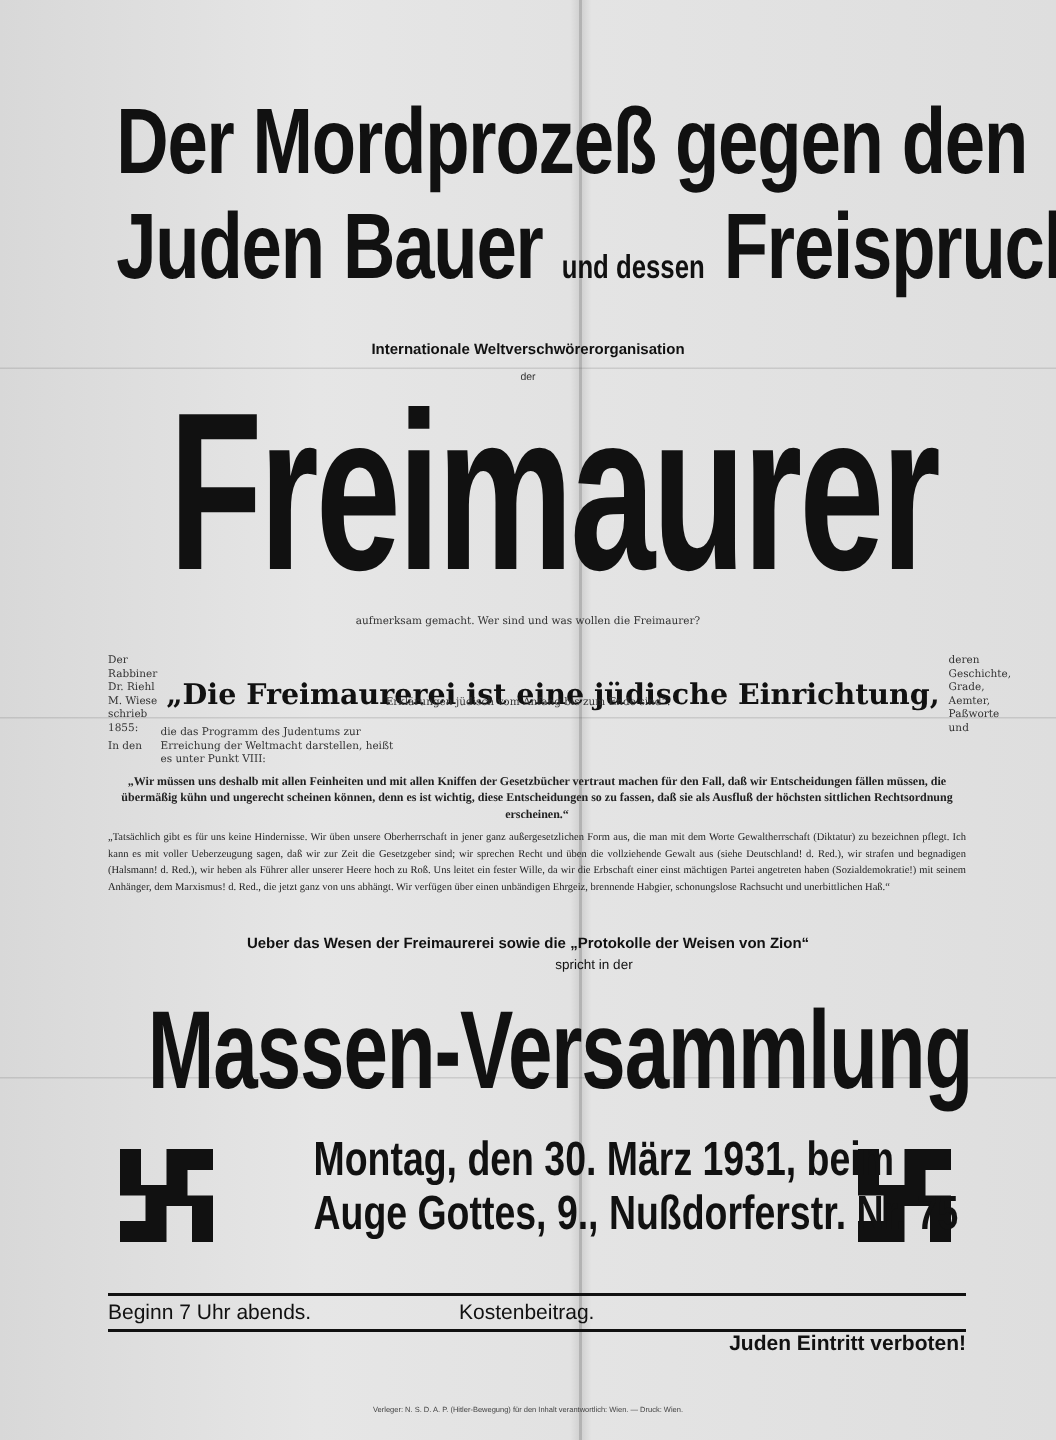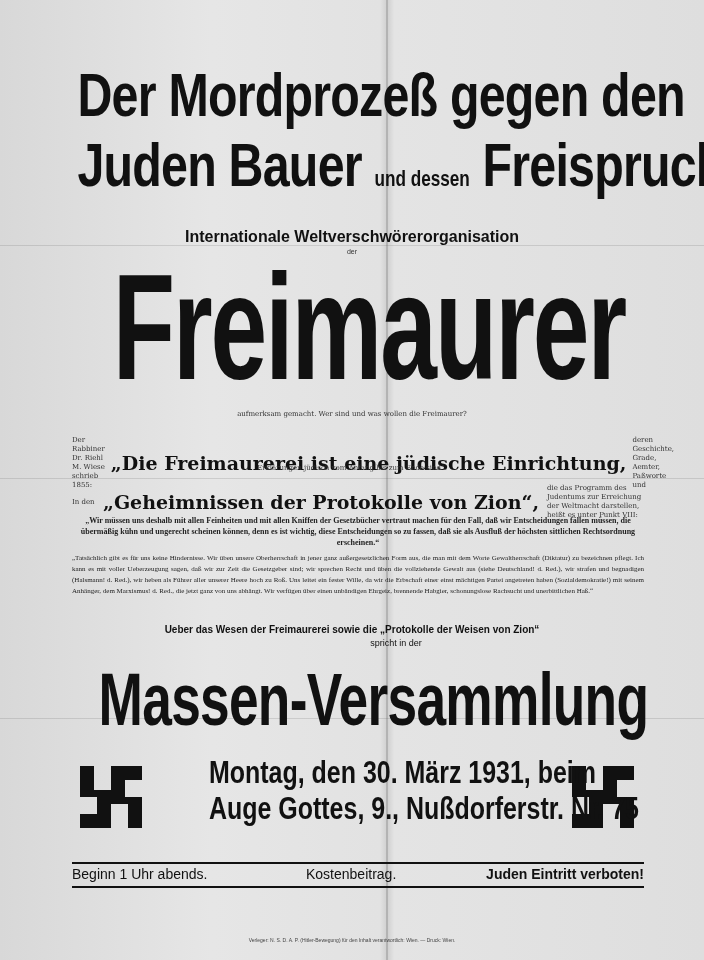--- a/index.html
+++ b/index.html
@@ -6,21 +6,21 @@
   body{width:704px;height:960px;background:#dcdcdc;font-family:"Liberation Sans",sans-serif;color:#111;overflow:hidden;}
   .sheet{position:relative;width:704px;height:960px;background:linear-gradient(90deg,#d8d8d8 0%,#e6e6e6 30%,#e2e2e2 54%,#cfcfcf 55%,#e4e4e4 56%,#dedede 100%);}
   .fold-v{position:absolute;left:386px;top:0;width:2px;height:960px;background:rgba(90,90,90,.25);}
   .fold-h{position:absolute;left:0;width:704px;height:1px;background:rgba(90,90,90,.18);}
   .c{position:absolute;left:0;width:704px;text-align:center;}
   .cond{font-family:"Liberation Sans Narrow","Liberation Sans",sans-serif;font-weight:bold;transform-origin:center;}
   .h1{top:62px;font-size:62px;letter-spacing:-1px;transform:scaleX(.78);white-space:nowrap;line-height:66px;}
   .h2{top:132px;font-size:62px;letter-spacing:-1px;transform:scaleX(.78);white-space:nowrap;line-height:66px;}
   .h2 .small{font-size:22px;letter-spacing:0;}
   .tiny{font-size:7px;color:#333;font-family:"DejaVu Serif",serif;}
-  .org{top:228px;font-size:16px;font-weight:bold;}
+  .org{top:228px;font-size:10px;font-weight:bold;}
   .der{top:248px;font-size:7px;color:#333;}
   .freimaurer{top:252px;font-size:150px;font-weight:bold;transform:scaleX(.68);letter-spacing:-3px;line-height:150px;white-space:nowrap;}
   .frak{font-family:"DejaVu Serif",serif;font-weight:bold;}
   .row{position:absolute;display:flex;align-items:center;}
   .small7{font-size:7px;line-height:9px;color:#333;font-family:"DejaVu Serif",serif;}
   .para{font-size:8px;line-height:11px;font-family:Liberation Serif, serif;color:#222;}
   .massen{top:660px;font-size:74px;font-weight:bold;transform:scaleX(.72);letter-spacing:-1px;white-space:nowrap;line-height:80px;}
   .event{position:absolute;left:165px;width:400px;text-align:center;font-size:32px;font-weight:bold;transform:scaleX(.78);transform-origin:center;white-space:nowrap;line-height:36px;}
   .swastika{position:absolute;width:62px;height:62px;}
   .rule{position:absolute;left:72px;width:572px;height:2px;background:#111;}
@@ -51,21 +51,20 @@
 
   <div class="row" style="left:72px;top:436px;width:580px;">
     <div class="small7" style="width:85px">Der Rabbiner Dr. Riehl M. Wiese schrieb 1855:</div>
     <div class="frak" style="font-size:19px;white-space:nowrap;margin:0 6px">„Die Freimaurerei ist eine jüdische Einrichtung,</div>
     <div class="small7" style="width:85px">deren Geschichte, Grade, Aemter, Paßworte und</div>
   </div>
   <div class="c tiny" style="top:464px">Erklärungen jüdisch vom Anfang bis zum Ende sind“.</div>
 
   <div class="row" style="left:72px;top:484px;width:580px;">
     <div class="small7" style="width:35px">In den</div>
-    <div class="frak" style="font-size:19px;white-space:nowrap;margin:0 8px">„Geheimnissen der Protokolle von Zion“,</div>
     <div class="small7" style="width:160px">die das Programm des Judentums zur Erreichung der Weltmacht darstellen, heißt es unter Punkt VIII:</div>
   </div>
   <div class="para" style="position:absolute;left:72px;top:515px;width:572px;text-align:center;font-weight:bold;">„Wir müssen uns deshalb mit allen Feinheiten und mit allen Kniffen der Gesetzbücher vertraut machen für den Fall, daß wir Entscheidungen fällen müssen, die übermäßig kühn und ungerecht scheinen können, denn es ist wichtig, diese Entscheidungen so zu fassen, daß sie als Ausfluß der höchsten sittlichen Rechtsordnung erscheinen.“</div>
 
   <div class="para" style="position:absolute;left:72px;top:553px;width:572px;text-align:justify;font-size:7px;line-height:11px;">„Tatsächlich gibt es für uns keine Hindernisse. Wir üben unsere Oberherrschaft in jener ganz außergesetzlichen Form aus, die man mit dem Worte Gewaltherrschaft (Diktatur) zu bezeichnen pflegt. Ich kann es mit voller Ueberzeugung sagen, daß wir zur Zeit die Gesetzgeber sind; wir sprechen Recht und üben die vollziehende Gewalt aus (siehe Deutschland! d. Red.), wir strafen und begnadigen (Halsmann! d. Red.), wir heben als Führer aller unserer Heere hoch zu Roß. Uns leitet ein fester Wille, da wir die Erbschaft einer einst mächtigen Partei angetreten haben (Sozialdemokratie!) mit seinem Anhänger, dem Marxismus! d. Red., die jetzt ganz von uns abhängt. Wir verfügen über einen unbändigen Ehrgeiz, brennende Habgier, schonungslose Rachsucht und unerbittlichen Haß.“</div>
 
   <div class="c" style="top:624px;font-size:10px;font-weight:bold;">Ueber das Wesen der Freimaurerei sowie die „Protokolle der Weisen von Zion“</div>
   <div class="c" style="top:638px;font-size:9px;padding-left:44px;">spricht in der</div>
 
   <div class="c massen">Massen-Versammlung</div>
@@ -74,19 +73,19 @@
     <path d="M0 0h14v24h17v-24h31v14h-17v17h17v31h-14v-24h-17v24h-31v-14h17v-17h-17z" fill="#111"></path>
   </svg>
   <svg class="swastika" style="left:572px;top:766px" viewBox="0 0 62 62">
     <path d="M0 0h14v24h17v-24h31v14h-17v17h17v31h-14v-24h-17v24h-31v-14h17v-17h-17z" fill="#111"></path>
   </svg>
 
   <div class="event" style="top:754px">Montag, den 30. März 1931, beim</div>
   <div class="event" style="top:790px">Auge Gottes, 9., Nußdorferstr. Nr. 75</div>
 
   <div class="rule" style="top:862px"></div>
-  <div class="bottom" style="left:72px">Beginn 1 Uhr abends.</div>
+  <div class="bottom" style="left:72px">Beginn 7 Uhr abends.</div>
   <div class="bottom" style="left:306px">Kostenbeitrag.</div>
-  <div class="bottom" style="right:60px;font-weight:bold;">Juden Eintritt verboten!</div>
+  <div class="bottom" style="right:60px;font-weight:bold;margin-top:21px;">Juden Eintritt verboten!</div>
   <div class="rule" style="top:886px"></div>
 
   <div class="c imprint">Verleger: N. S. D. A. P. (Hitler-Bewegung) für den Inhalt verantwortlich: Wien. — Druck: Wien.</div>
 </div>
 
 </body></html>

